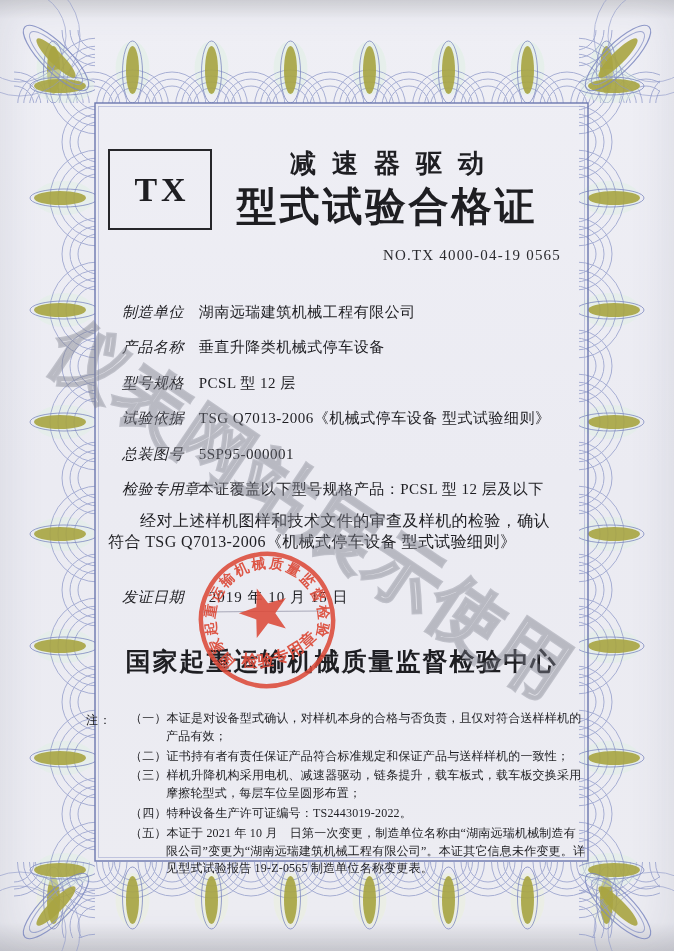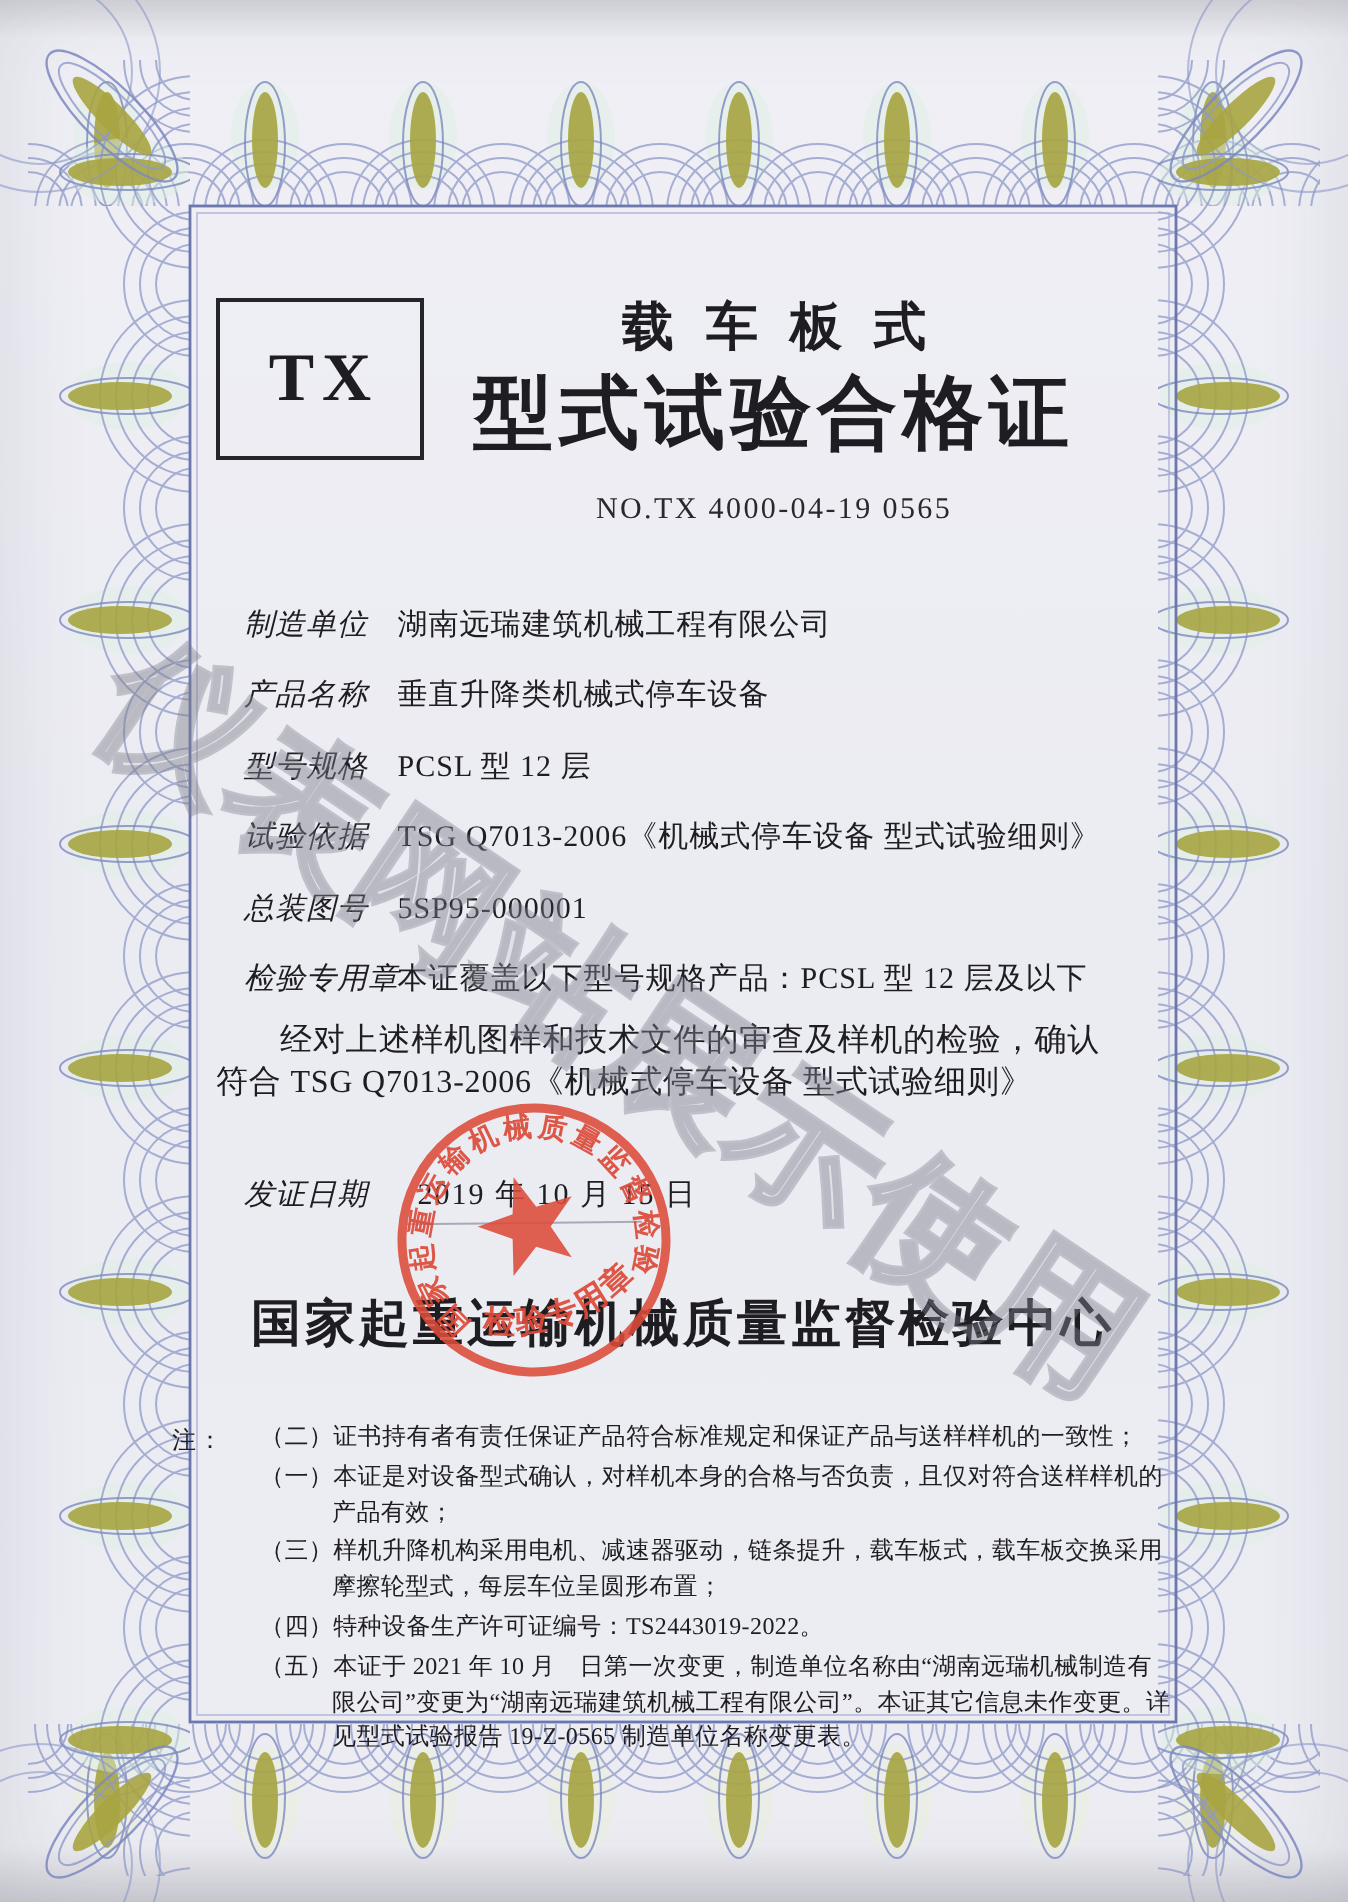--- a/index.html
+++ b/index.html
@@ -19,21 +19,21 @@
     -webkit-text-stroke:2.5px rgba(126,128,140,0.40);pointer-events:none;
   }
   .tx-box{
     position:absolute;left:108px;top:149px;width:100px;height:77px;
     border:2px solid #26262a;display:flex;align-items:center;justify-content:center;
   }
   .tx-box span{font-size:34px;font-weight:700;letter-spacing:4px;padding-left:4px;}
   .head{position:absolute;left:213px;top:0;width:348px;text-align:center;}
   .super-title{position:absolute;left:0;top:146px;width:100%;font-size:26px;font-weight:600;letter-spacing:16px;text-indent:16px;}
   .main-title{position:absolute;left:0;top:179px;width:100%;font-size:40px;font-weight:700;letter-spacing:3px;}
-  .cert-no{position:absolute;left:0;top:247px;width:100%;font-size:15px;letter-spacing:1.2px;color:#2a2a2e;}
+  .cert-no{position:absolute;left:0;top:247px;width:100%;font-size:15px;letter-spacing:1.2px;color:#2a2a2e;text-align:right;}
   .frow{position:absolute;left:122px;width:460px;font-size:15px;white-space:nowrap;}
   .flabel{display:inline-block;width:62px;letter-spacing:0.5px;font-style:italic;}
   .fvalue{display:inline-block;margin-left:11px;letter-spacing:0.5px;}
   .statement{
     position:absolute;left:108px;top:511px;width:455px;margin:0;
     font-size:16px;line-height:20.5px;text-indent:2em;letter-spacing:0.4px;
   }
   .issue-row{position:absolute;left:122px;top:588px;font-size:15px;white-space:nowrap;}
   .issue-row .fvalue{margin-left:21px;letter-spacing:1px;}
   .date-underline{position:absolute;left:203px;top:611px;width:118px;height:1px;background:rgba(60,60,92,.38);transform:rotate(-0.6deg);z-index:2;}
@@ -158,21 +158,21 @@
 
   <div class="watermark">仪表网站展示使用</div>
 
   <div class="content">
 
     <div class="tx-box">
       <span>TX</span>
     </div>
 
     <div class="head">
-      <div class="super-title">载车板式</div>
+      <div class="super-title">减速器驱动</div>
       <div class="main-title">型式试验合格证</div>
       <div class="cert-no">NO.TX 4000-04-19 0565</div>
     </div>
 
     <div class="frow" style="top:303px">
       <span class="flabel">制造单位</span>
       <span class="fvalue">湖南远瑞建筑机械工程有限公司</span>
     </div>
     <div class="frow" style="top:338px">
       <span class="flabel">产品名称</span>
@@ -216,22 +216,22 @@
         </text>
         <path fill="#dc4b3a" opacity="0.95" d="M75,42 L81.2,59.5 L99.7,60 L85,71.2 L90.3,89 L75,78.5 L59.7,89 L65,71.2 L50.3,60 L68.8,59.5 Z"></path>
       </svg>
     </div>
 
     <div class="authority">国家起重运输机械质量监督检验中心</div>
 
     <div class="notes">
       <span class="notes-label">注：</span>
       <div class="note-list">
+        <div class="note">（一）本证是对设备型式确认，对样机本身的合格与否负责，且仅对符合送样样机的产品有效；</div>
         <div class="note">（二）证书持有者有责任保证产品符合标准规定和保证产品与送样样机的一致性；</div>
-        <div class="note">（一）本证是对设备型式确认，对样机本身的合格与否负责，且仅对符合送样样机的产品有效；</div>
         <div class="note">（三）样机升降机构采用电机、减速器驱动，链条提升，载车板式，载车板交换采用摩擦轮型式，每层车位呈圆形布置；</div>
         <div class="note">（四）特种设备生产许可证编号：TS2443019-2022。</div>
         <div class="note">（五）本证于 2021 年 10 月　日第一次变更，制造单位名称由“湖南远瑞机械制造有限公司”变更为“湖南远瑞建筑机械工程有限公司”。本证其它信息未作变更。详见型式试验报告 19-Z-0565 制造单位名称变更表。</div>
       </div>
     </div>
 
   </div>
 </div>
 
 </body></html>

